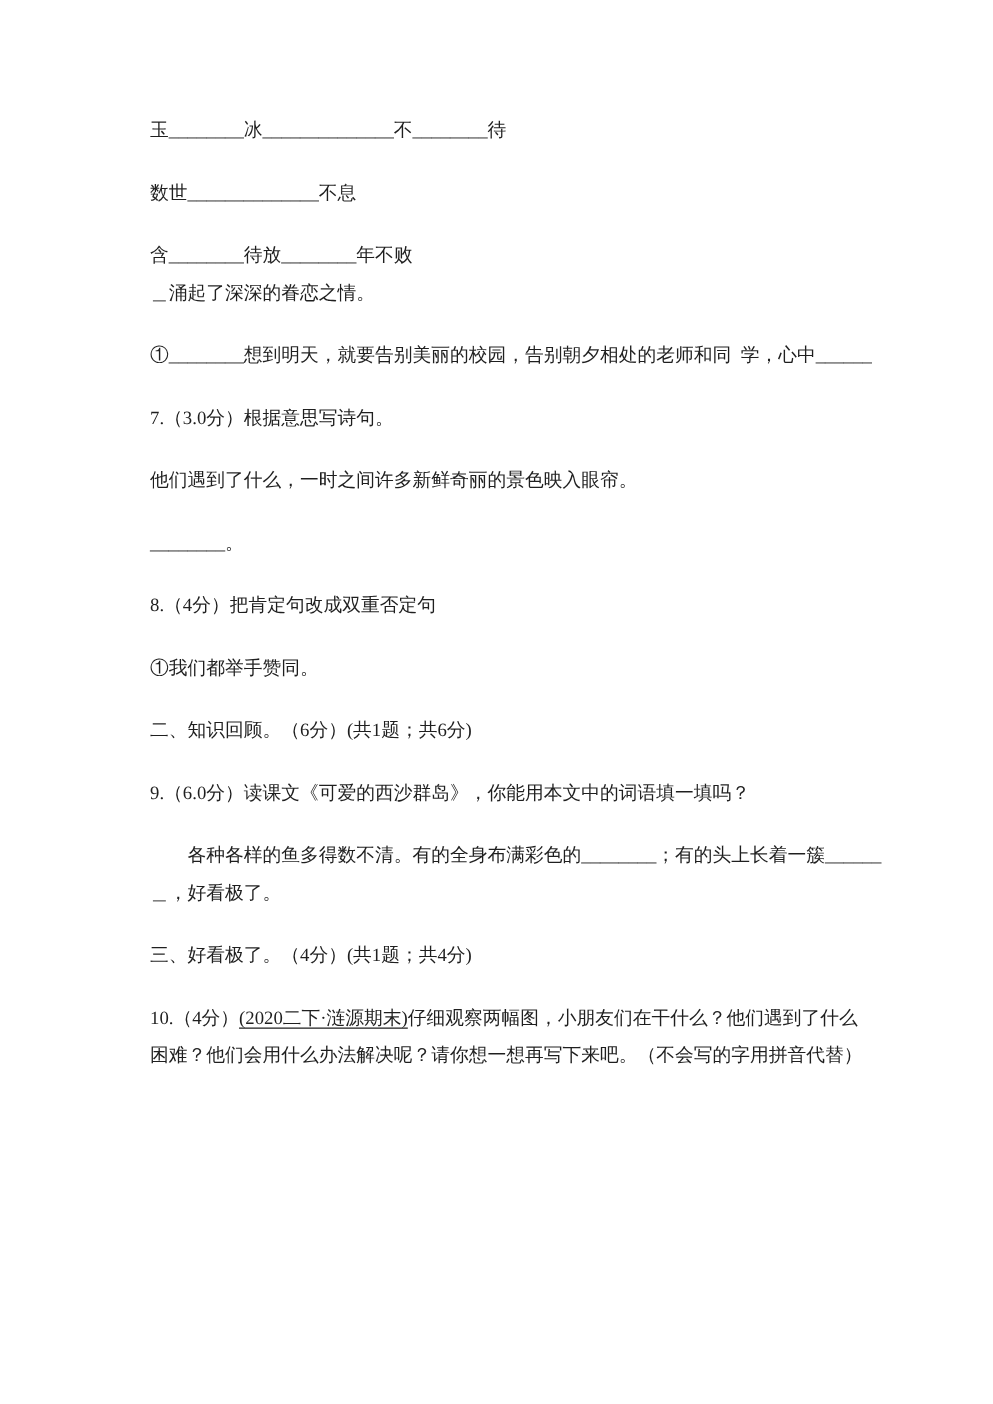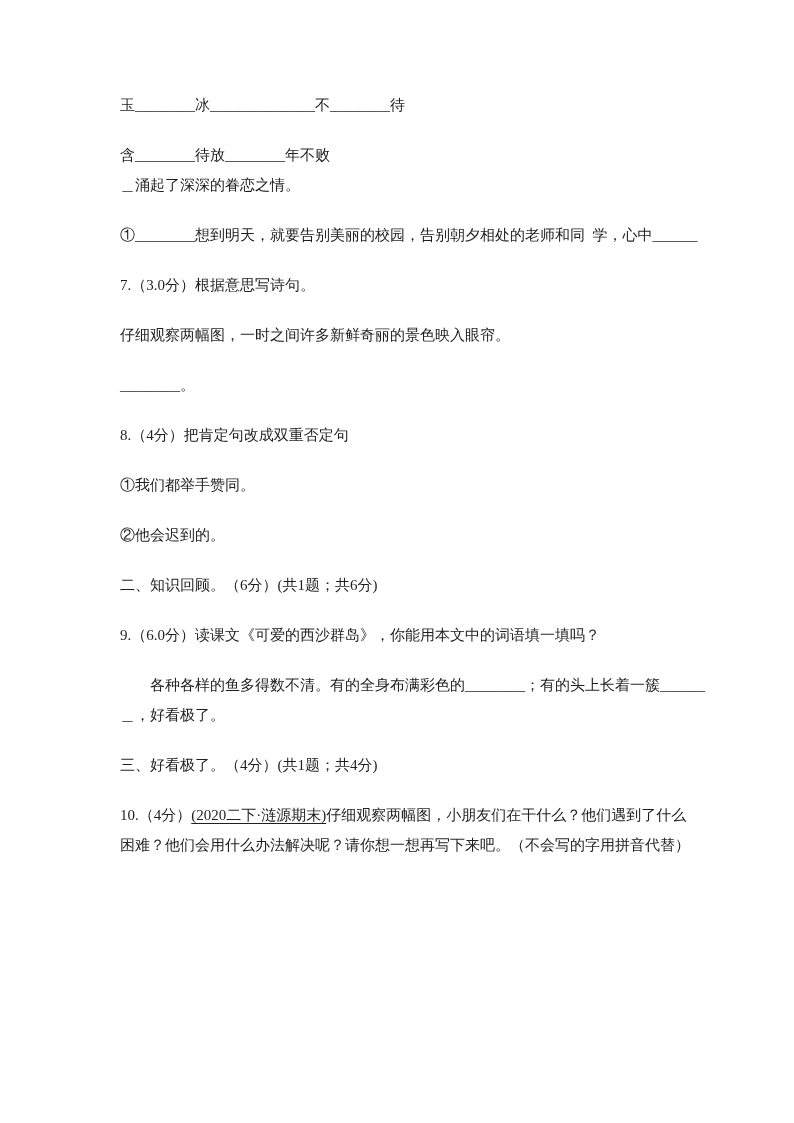--- a/index.html
+++ b/index.html
@@ -24,32 +24,32 @@
   .cont { margin-top: -20px; }
   .indent { padding-left: 2em; }
   .underline { text-decoration: underline; text-underline-offset: 3px; }
 </style>
 </head>
 <body>
 
 <div class="doc">
 
   <p class="line">玉________冰______________不________待</p>
+  <p class="line">数世______________不息</p>
   <p class="line">含________待放________年不败</p>
 
   <p class="line cont">＿涌起了深深的眷恋之情。</p>
   <p class="line">①________想到明天，就要告别美丽的校园，告别朝夕相处的老师和同  学，心中______</p>
 
   <p class="line">7.（3.0分）根据意思写诗句。</p>
-  <p class="line">仔细观察两幅图，一时之间许多新鲜奇丽的景色映入眼帘。</p>
+  <p class="line">他们遇到了什么，一时之间许多新鲜奇丽的景色映入眼帘。</p>
   <p class="line">________。</p>
 
   <p class="line">8.（4分）把肯定句改成双重否定句</p>
   <p class="line">①我们都举手赞同。</p>
-  <p class="line">②他会迟到的。</p>
 
   <p class="line">二、知识回顾。（6分）(共1题；共6分)</p>
   <p class="line">9.（6.0分）读课文《可爱的西沙群岛》，你能用本文中的词语填一填吗？</p>
   <p class="line indent">各种各样的鱼多得数不清。有的全身布满彩色的________；有的头上长着一簇______</p>
   <p class="line cont">＿，好看极了。</p>
 
   <p class="line">三、好看极了。（4分）(共1题；共4分)</p>
 
   <p class="line"><span>10.（4分）</span><span class="underline">(2020二下·涟源期末)</span><span>仔细观察两幅图，小朋友们在干什么？他们遇到了什么</span></p>
   <p class="line cont">困难？他们会用什么办法解决呢？请你想一想再写下来吧。（不会写的字用拼音代替）</p>

